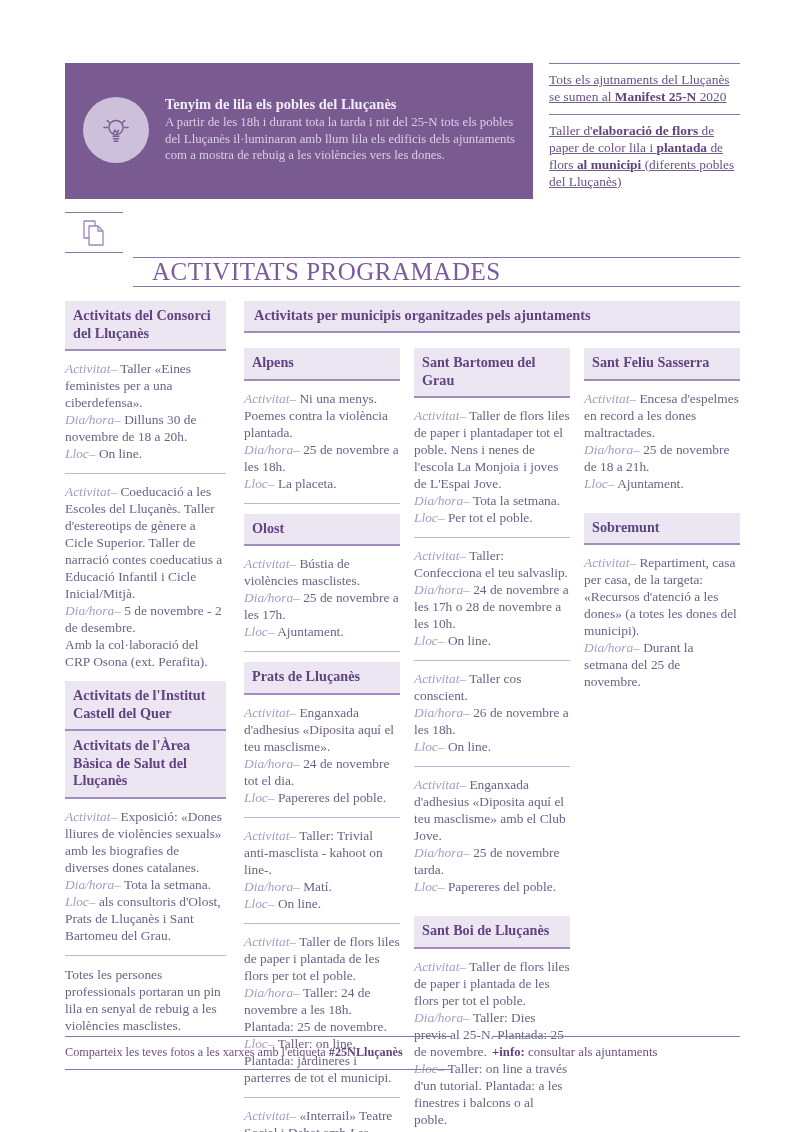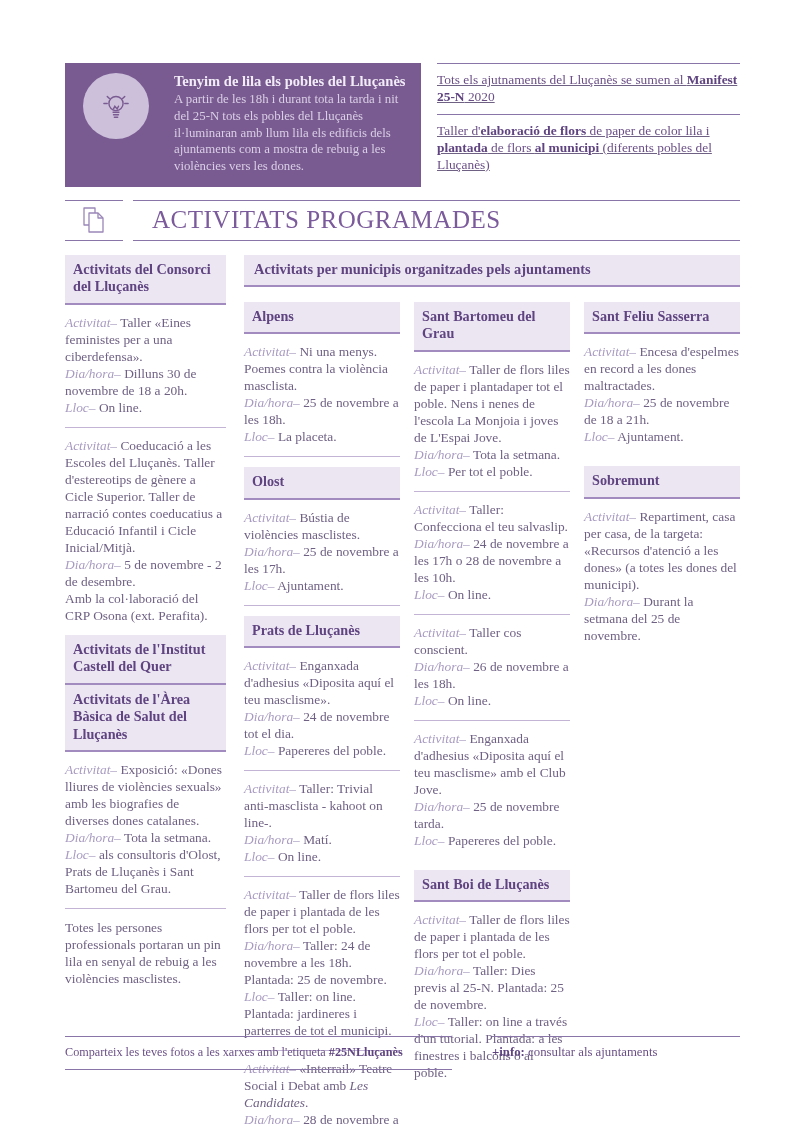--- a/index.html
+++ b/index.html
@@ -11,22 +11,22 @@
   html,body{background:#fff;}
   body{
     width:800px;height:1132px;overflow:hidden;position:relative;
     font-family:"Liberation Serif", serif;color:var(--body);
   }
   .page{padding:63px 60px 0 65px;}
 
   
   .top-row{display:flex;gap:16px;}
   .banner{
-    width:356px;min-height:97px;background:var(--banner-bg);
-    display:flex;padding:10px 12px 12px 10px;gap:9px;
+    width:468px;min-height:97px;background:var(--banner-bg);
+    display:flex;align-items:center;padding:10px 12px 12px 10px;
   }
   .bulb-circle{
     width:66px;height:66px;border-radius:50%;background:var(--circle-bg);
     flex:0 0 66px;margin:0 16px 0 8px;display:flex;align-items:center;justify-content:center;
   }
   .banner-text{flex:1;}
   .banner-title{color:#f1ecf7;font-weight:bold;font-size:14.5px;line-height:17px;}
   .banner-body{color:#d9cfe6;font-size:12.8px;line-height:16.8px;margin-top:1px;}
 
   .top-notes{flex:1;padding-top:0;text-decoration:underline;}
@@ -34,21 +34,21 @@
   .note b{color:var(--deep);}
 
   
   .title-row{display:flex;margin-top:13px;}
   .title-icon-cell{
     flex:0 0 58px;border-top:1px solid var(--accent-rule);border-bottom:1px solid var(--accent-rule);
     display:flex;align-items:center;justify-content:center;height:41px;
   }
   .title-cell{
     flex:1;margin-left:10px;border-top:1px solid var(--accent-rule);border-bottom:1px solid var(--accent-rule);
-    height:41px;display:flex;align-items:center;
+    height:30px;display:flex;align-items:center;margin-top:45px;
   }
   .page-title{
     color:var(--title-purple);font-size:25px;letter-spacing:.5px;font-weight:normal;
     padding-left:19px;white-space:nowrap;
   }
 
   
   .content{display:flex;margin-top:14px;align-items:flex-start;}
   .left-col{flex:0 0 161px;margin-right:18px;}
   .main-col{flex:1;}
@@ -171,21 +171,21 @@
 
     <div class="main-col">
       <div class="muni-title">Activitats per municipis organitzades pels ajuntaments</div>
 
       <div class="towns-grid">
 
         <div class="towns-col">
           <div class="town">
             <div class="town-head">Alpens</div>
             <div class="entry">
-              <p><span class="lbl">Activitat–</span> <span>Ni una menys. Poemes contra la violència masclista.</span></p>
+              <p><span class="lbl">Activitat–</span> <span>Ni una menys. Poemes contra la violència plantada.</span></p>
               <p><span class="lbl">Dia/hora–</span> <span>25 de novembre a les 18h.</span></p>
               <p><span class="lbl">Lloc–</span> <span>La placeta.</span></p>
             </div>
           </div>
 
           <div class="town">
             <div class="town-head">Olost</div>
             <div class="entry">
               <p><span class="lbl">Activitat–</span> <span>Bústia de violències masclistes.</span></p>
               <p><span class="lbl">Dia/hora–</span> <span>25 de novembre a les 17h.</span></p>

